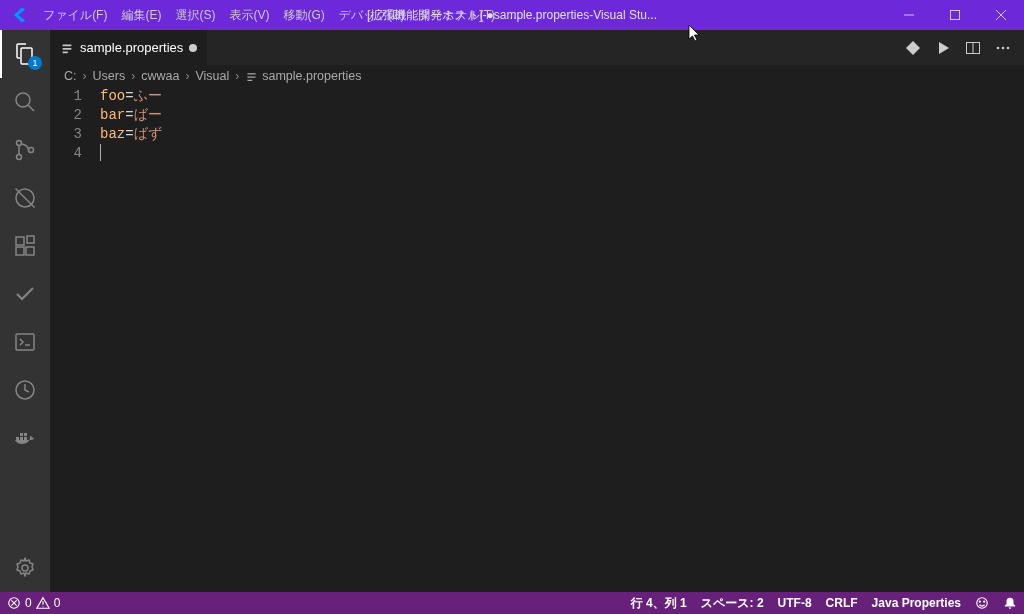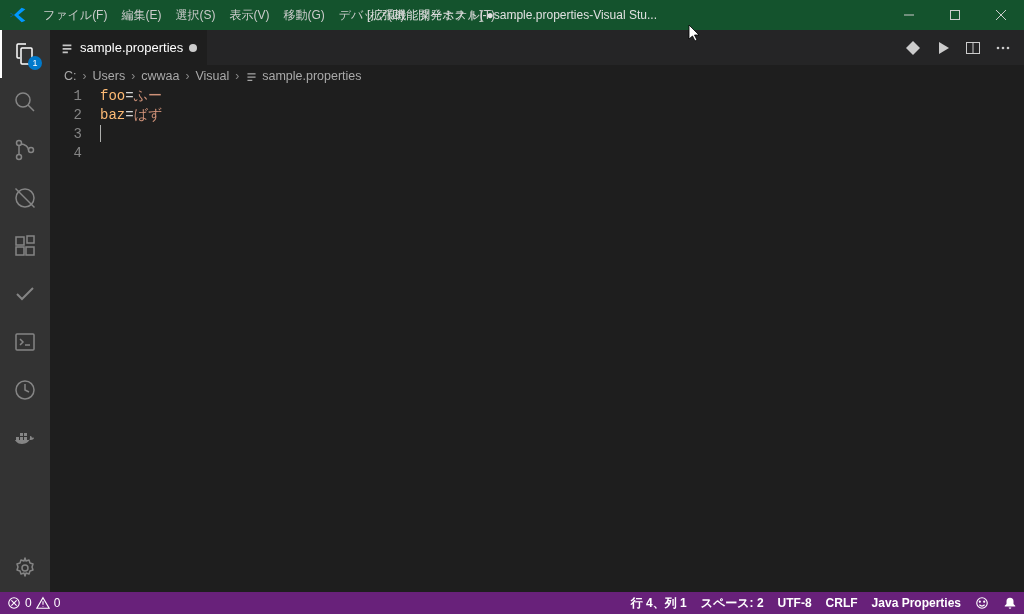--- a/index.html
+++ b/index.html
@@ -8,21 +8,21 @@
   background: #1e1e1e;
   font-family: "Segoe UI", "Meiryo", sans-serif;
   font-size: 13px;
   color: #cccccc;
   overflow: hidden;
   position: relative;
 }
 
 .titlebar {
   height: 30px;
-  background: #14532d;
+  background: #6d28d9;
   display: flex;
   align-items: center;
   padding-left: 8px;
   position: relative;
 }
 .titlebar .logo { width: 20px; height: 20px; margin-right: 8px; display:flex; align-items:center; justify-content:center;}
 .menubar { display: flex; align-items: center; }
 .menubar .menu-item { padding: 0 7px; font-size: 12px; color: #cccccc; cursor: default; height: 30px; display:flex; align-items:center;}
 .title-center {
   position: absolute; left: 50%; transform: translateX(-50%);
@@ -317,20 +317,21 @@
 
   <div class="editor">
     <div class="gutter">
       <div>1</div>
       <div>2</div>
       <div>3</div>
       <div>4</div>
     </div>
     <div class="code">
       <div class="line"><span class="tok-key">foo</span><span class="tok-eq">=</span><span class="tok-val">ふー</span></div>
+      <div class="line"><span class="tok-key">bar</span><span class="tok-eq">=</span><span class="tok-val">ばー</span></div>
       <div class="line"><span class="tok-key">baz</span><span class="tok-eq">=</span><span class="tok-val">ばず</span></div>
       <div class="line"><span class="cursor"></span></div>
     </div>
     <div class="overview-ruler"></div>
   </div>
 </div>
 
 <div class="statusbar">
   <div class="sb-left">
     <div class="sb-item">

